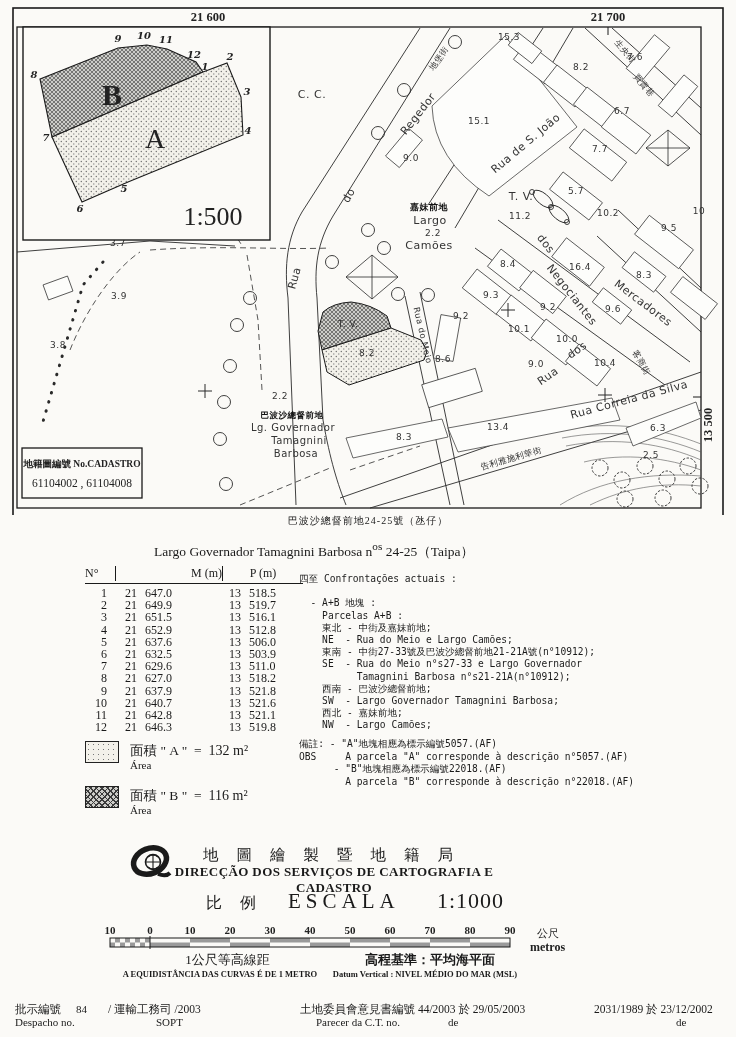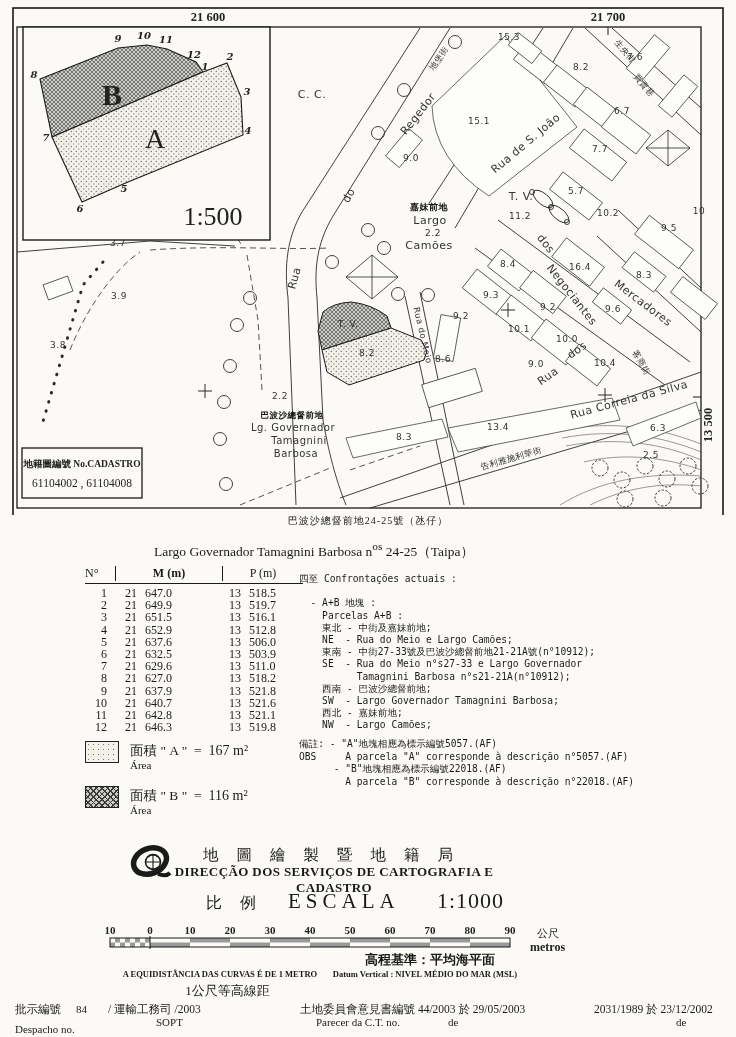--- a/index.html
+++ b/index.html
@@ -19,38 +19,38 @@
   .xd{fill:none;stroke:#2a2a2a;stroke-width:.8;}
   .frame{fill:none;stroke:#1a1a1a;}
   .gridlab{font-family:"Liberation Serif",serif;font-weight:bold;font-size:12.5px;}
   .vtx{font-family:"DejaVu Serif",serif;font-style:italic;font-size:10px;font-weight:bold;}
   .inslab{font-family:"Liberation Serif",serif;}
   #title-zh{top:514px;left:0;width:736px;text-align:center;font-size:10px;letter-spacing:1px;}
   #title-pt{top:540px;left:0;width:628px;text-align:center;font-size:13.5px;}
   #coord-table{top:566px;left:85px;width:218px;font-size:12px;}
   .thead{display:flex;border-bottom:1.2px solid #1a1a1a;padding-bottom:2px;font-size:12px;}
   .th1{width:30px;border-right:1px solid #1a1a1a;}
-  .th2{width:106px;text-align:center;border-right:1px solid #1a1a1a;font-weight:bold;}
+  .th2{width:106px;text-align:right;border-right:1px solid #1a1a1a;}
   .th3{width:80px;text-align:center;}
   .trow{display:flex;height:12.2px;line-height:12.2px;}
   .tn{width:22px;text-align:right;}
   .tm{padding-left:18px;width:88px;word-spacing:5px;white-space:pre;}
   .tp{padding-left:16px;word-spacing:5px;white-space:pre;}
   #conf{top:573px;left:299px;font-family:"DejaVu Sans Mono",monospace;font-size:9.6px;line-height:12.2px;white-space:pre;}
   #obs{top:738px;left:299px;font-family:"DejaVu Sans Mono",monospace;font-size:9.6px;line-height:12.6px;white-space:pre;}
   .swatch{position:absolute;width:32px;height:20px;border:1px solid #222;}
   .area-line{font-size:13.5px;white-space:pre;}
   .area-sub{font-size:11px;}
   .area-val{font-size:14px;}
   #agency-zh{top:845px;left:203px;font-size:15.5px;letter-spacing:18px;white-space:nowrap;}
   #agency-pt{top:864px;left:138px;width:392px;text-align:center;font-weight:bold;font-size:13px;letter-spacing:.4px;}
   #scale-zh{top:893px;left:206px;font-size:16px;letter-spacing:7px;}
   #scale-word{top:889px;left:288px;font-size:21px;letter-spacing:5px;}
   #scale-val{top:888px;left:437px;font-size:22px;letter-spacing:1px;}
-  #equi-zh{top:982px;left:120px;width:215px;text-align:center;font-size:13px;}
+  #equi-zh{top:951px;left:120px;width:215px;text-align:center;font-size:13px;}
   #equi-pt{top:969px;left:95px;width:250px;text-align:center;font-size:8.5px;font-weight:bold;}
   #datum-zh{top:951px;left:340px;width:180px;text-align:center;font-size:13px;font-weight:bold;}
   #datum-pt{top:969px;left:320px;width:210px;text-align:center;font-size:8.5px;font-weight:bold;}
   .fzh{font-size:11.5px;white-space:pre;}
   .flat{font-size:11px;white-space:pre;}
   #logo{top:841px;left:128px;}
 </style>
 </head>
 <body>
 
@@ -349,21 +349,21 @@
           <span class="tp">13 519.8</span>
         </div>
       </div>
   </div>
 
   <div id="conf" class="abs"><div>四至 Confrontações actuais :</div><div> </div><div>  - A+B 地塊 :</div><div>    Parcelas A+B :</div><div>    東北 - 中街及嘉妹前地;</div><div>    NE  - Rua do Meio e Largo Camões;</div><div>    東南 - 中街27-33號及巴波沙總督前地21-21A號(n°10912);</div><div>    SE  - Rua do Meio n°s27-33 e Largo Governador</div><div>          Tamagnini Barbosa n°s21-21A(n°10912);</div><div>    西南 - 巴波沙總督前地;</div><div>    SW  - Largo Governador Tamagnini Barbosa;</div><div>    西北 - 嘉妹前地;</div><div>    NW  - Largo Camões;</div></div>
   <div id="obs" class="abs"><div>備註: - "A"地塊相應為標示編號5057.(AF)</div><div>OBS     A parcela "A" corresponde à descrição n°5057.(AF)</div><div>      - "B"地塊相應為標示編號22018.(AF)</div><div>        A parcela "B" corresponde à descrição n°22018.(AF)</div></div>
 
   <div class="swatch" style="top:741px;left:85px;background:
        radial-gradient(#777 9%, transparent 10%) 0 0/5px 5px, #f3f1ea"></div>
-  <div class="abs area-line" style="top:742px;left:130px"><span>面積</span><span> " A "  =</span><span class="area-val">  167 m²</span></div>
+  <div class="abs area-line" style="top:742px;left:130px"><span>面積</span><span> " A "  =</span><span class="area-val">  132 m²</span></div>
   <div class="abs area-sub" style="top:759px;left:130px">Área</div>
 
   <div class="swatch" style="top:786px;left:85px;background:
        repeating-linear-gradient(45deg,#3b3b3b 0 1px,transparent 1px 4px),
        repeating-linear-gradient(-45deg,#3b3b3b 0 1px,#cdcdc9 1px 4px)"></div>
   <div class="abs area-line" style="top:787px;left:130px"><span>面積</span><span> " B "  =</span><span class="area-val">  116 m²</span></div>
   <div class="abs area-sub" style="top:804px;left:130px">Área</div>
 
   <svg id="logo" class="abs" width="46" height="42" viewBox="0 0 46 42">
     <ellipse cx="22" cy="20" rx="17" ry="12.5" transform="rotate(-22 22 20)" fill="none" stroke="#1a1a1a" stroke-width="5.5"></ellipse>
@@ -413,21 +413,21 @@
     </svg>
   <div id="equi-zh" class="abs">1公尺等高線距</div>
   <div id="equi-pt" class="abs">A EQUIDISTÂNCIA DAS CURVAS É DE 1 METRO</div>
   <div id="datum-zh" class="abs">高程基準：平均海平面</div>
   <div id="datum-pt" class="abs">Datum Vertical : NIVEL MÉDIO DO MAR (MSL)</div>
 
   <div id="footer">
       <span class="abs fzh" style="left: 15px; top: 1002px;">批示編號</span>
       <span class="abs flat" style="left: 76px; top: 1003px;">84</span>
       <span class="abs fzh" style="left: 108px; top: 1002px;">/ 運輸工務司 /2003</span>
-      <span class="abs flat" style="left: 15px; top: 1016px; margin-top: 7px;">Despacho no.</span>
+      <span class="abs flat" style="left: 15px; top: 1016px;">Despacho no.</span>
       <span class="abs flat" style="left: 156px; top: 1016px; text-align: right;">SOPT</span>
       <span class="abs fzh" style="left: 300px; top: 1002px;">土地委員會意見書編號 44/2003 於 29/05/2003</span>
       <span class="abs flat" style="left: 316px; top: 1016px;">Parecer da C.T. no.</span>
       <span class="abs flat" style="left: 448px; top: 1016px;">de</span>
       <span class="abs fzh" style="left: 594px; top: 1002px;">2031/1989 於 23/12/2002</span>
       <span class="abs flat" style="left: 676px; top: 1016px;">de</span>
     </div>
 
 </div>
 

